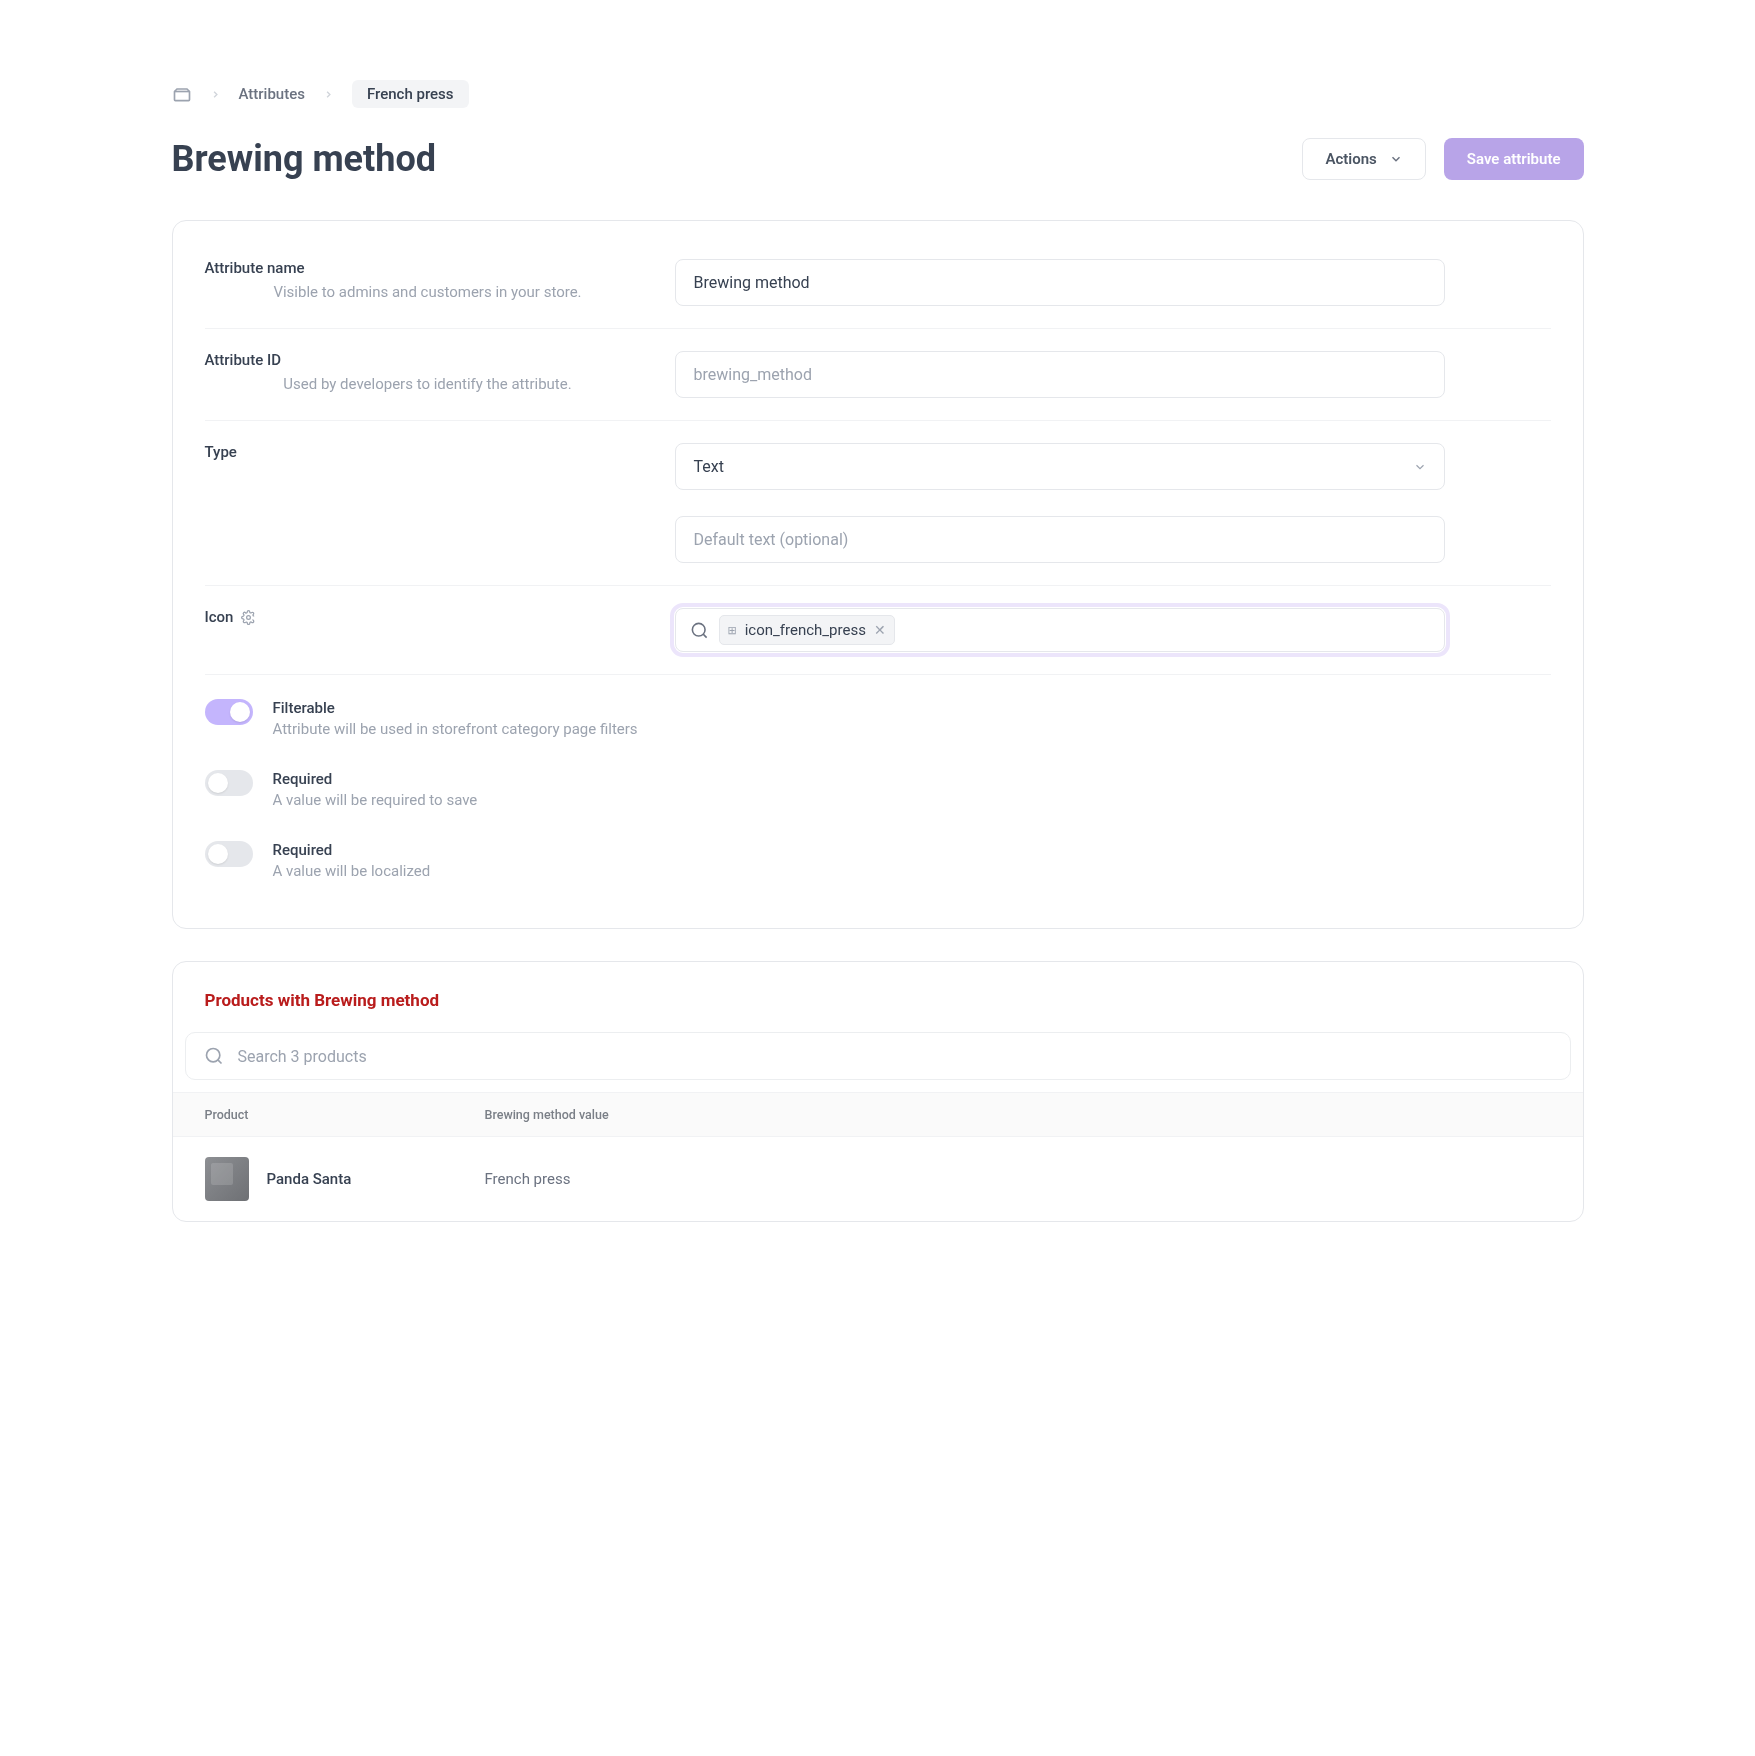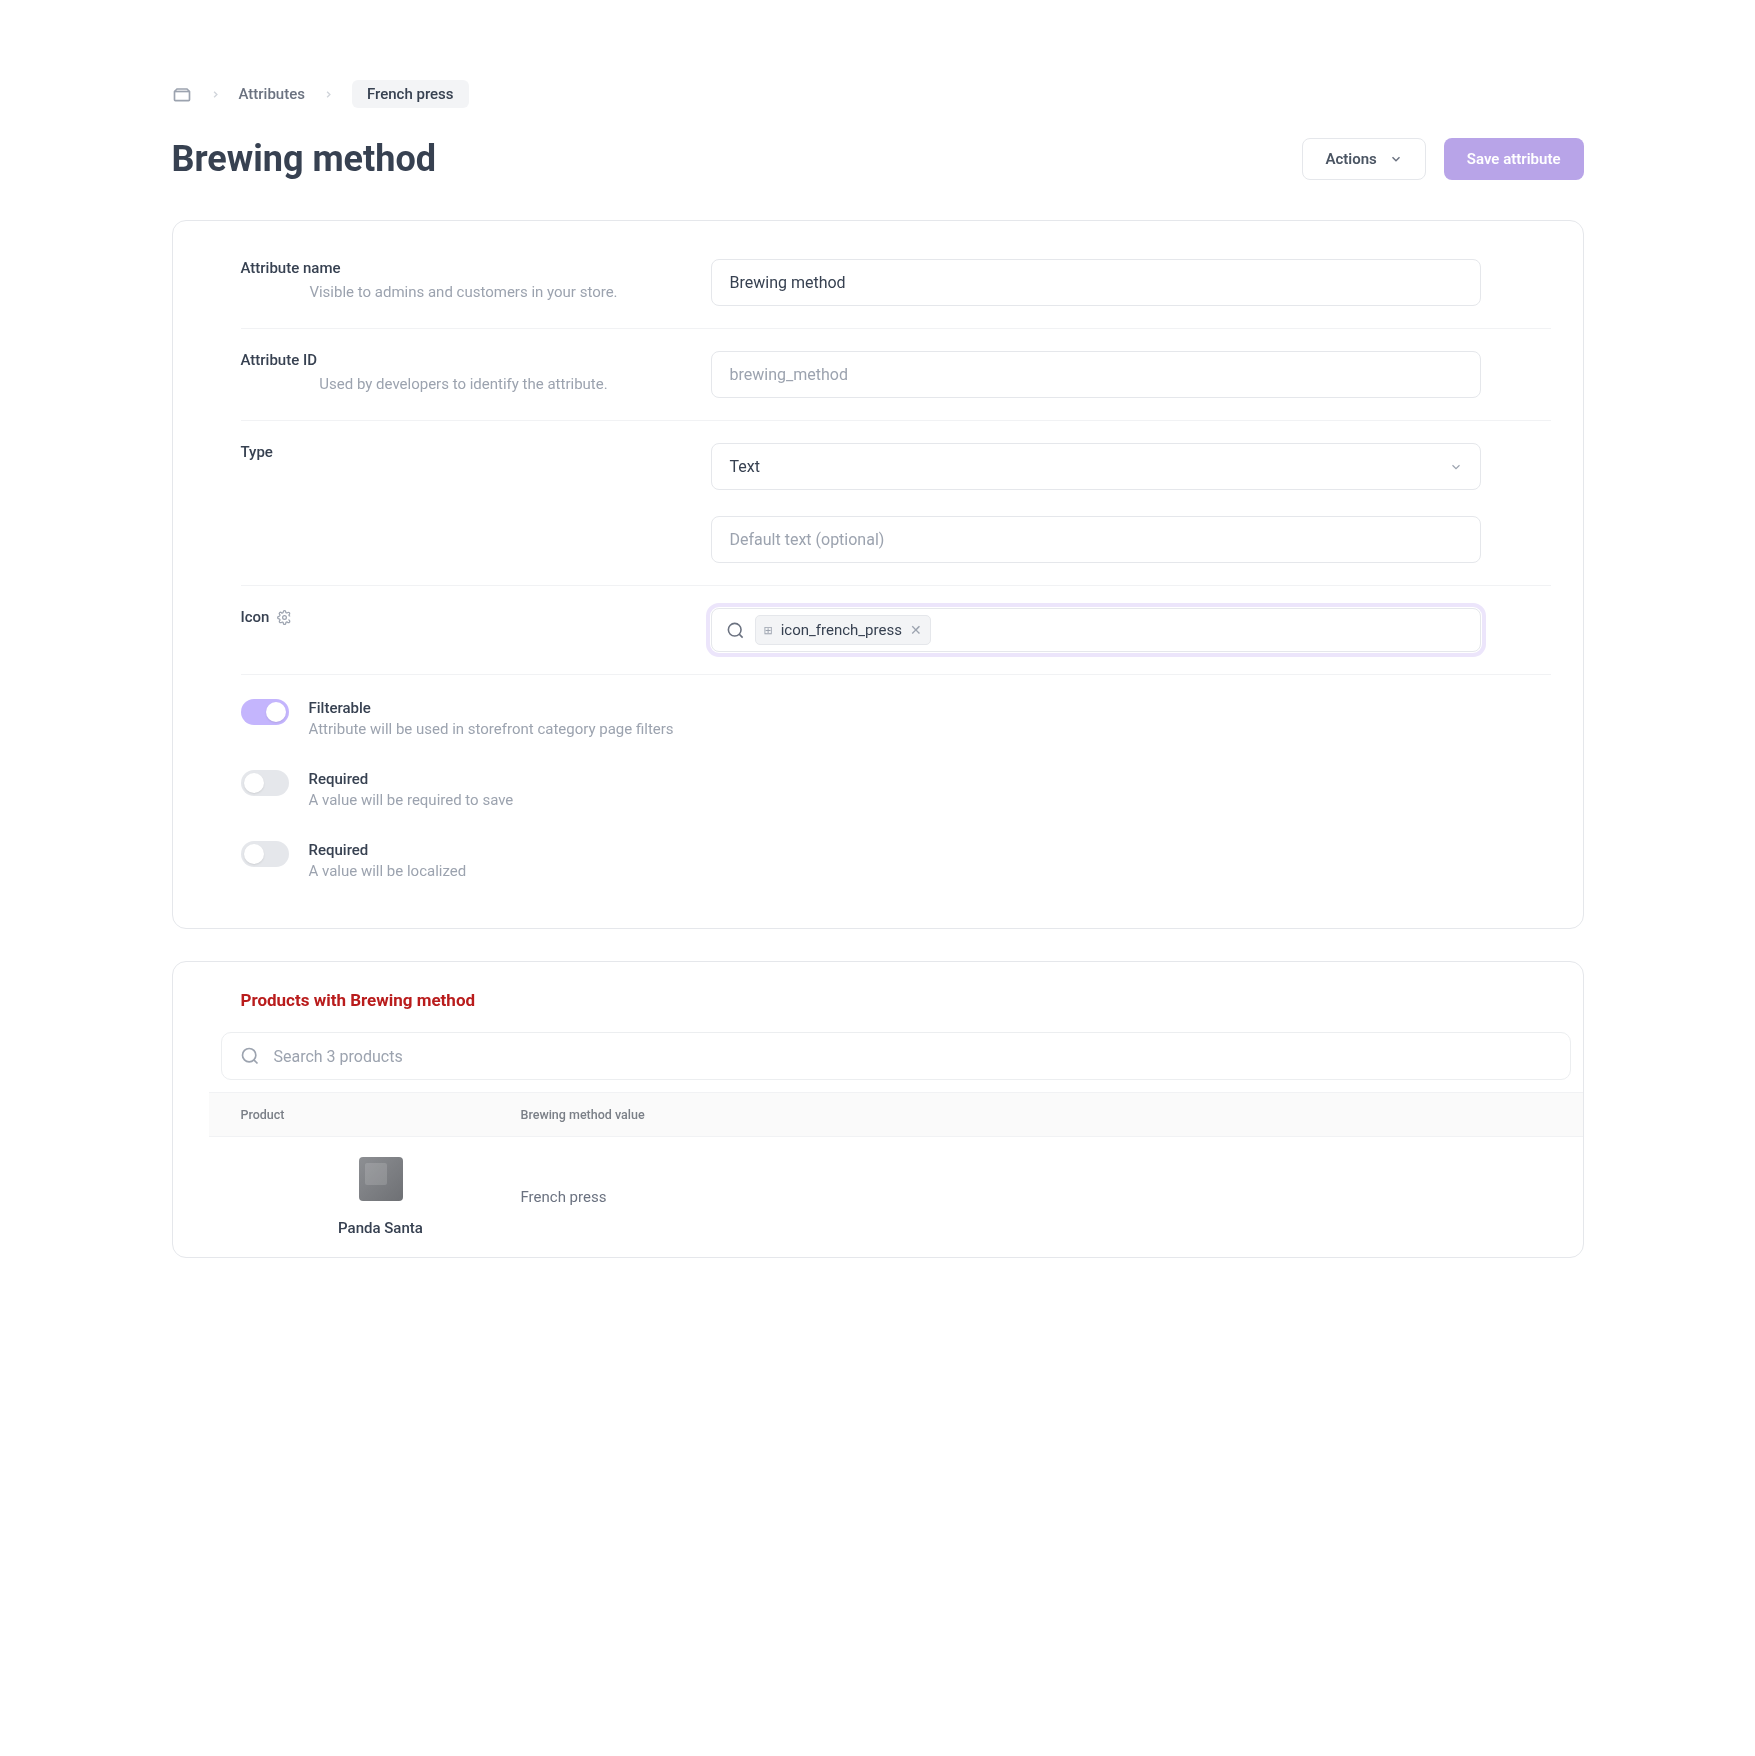--- a/index.html
+++ b/index.html
@@ -13,21 +13,21 @@
 .bc-pill { background:#f3f4f6; border-radius:6px; padding:5px 15px; color:#374151; font-size:15px; font-weight:500; }
 
 .header-row { display:flex; align-items:center; justify-content:space-between; margin-bottom:40px; }
 .page-title { font-size:36px; font-weight:700; color:#374151; }
 .header-actions { display:flex; gap:18px; }
 .btn { border-radius:8px; padding:11px 22px; font-size:15px; font-weight:600; cursor:pointer; display:flex; align-items:center; gap:12px; border:1px solid transparent; }
 .btn-secondary { background:#fff; border-color:#e5e7eb; color:#4b5563; }
 .btn-primary { background:#b8a4e8; color:#fff; }
 .btn svg { width:14px; height:14px; }
 
-.card { border:1px solid #e5e7eb; border-radius:14px; background:#fff; margin-bottom:32px;padding-left:36px; }
+.card { border:1px solid #e5e7eb; border-radius:14px; background:#fff; margin-bottom:32px; }
 .card-pad { padding:28px 32px; }
 
 .field-row { display:flex; align-items:flex-start; padding:22px 0; border-bottom:1px solid #f1f2f4; }
 .field-row:first-child { padding-top:10px; }
 .field-row:last-child { border-bottom:none; }
 .field-label-col { width:470px; flex-shrink:0; padding-right:24px; }
 .field-label { font-size:15px; color:#374151; font-weight:500; display:flex; align-items:center; gap:8px; }
 .field-desc { font-size:15px; color:#9ca3af; margin-top:4px; line-height:1.5;text-align:center; }
 .field-input-col { flex:1; max-width:770px; }
 
@@ -59,21 +59,21 @@
 .search-bar { border:1px solid #eceef0; border-radius:10px; padding:13px 18px; display:flex; align-items:center; gap:14px; }
 .search-bar input { border:none; outline:none; font-size:16px; flex:1; color:#374151; background:transparent; }
 .search-bar input::placeholder { color:#9ca3af; }
 .search-bar svg { color:#9ca3af; }
 
 .tbl-head { display:flex; padding:14px 32px; background:#fafafa; border-top:1px solid #f1f2f4; border-bottom:1px solid #f1f2f4; }
 .tbl-head div { font-size:12.5px; color:#7a7f87; font-weight:500; }
 .col-prod { width:280px; }
 .col-val { flex:1; }
 .tbl-row { display:flex; align-items:center; padding:20px 32px; }
-.prod-cell { display:flex; align-items:center; gap:18px; width:280px;flex-direction:column; }
+.prod-cell { display:flex; align-items:center; gap:18px; width:280px; }
 .prod-thumb { width:44px; height:44px; background:linear-gradient(135deg,#8d8f93,#6e7074); border-radius:4px; position:relative; }
 .prod-thumb::before { content:""; position:absolute; top:6px; left:6px; right:16px; bottom:16px; background:rgba(255,255,255,.15); border-radius:2px; }
 .prod-name { font-size:15px; color:#374151; font-weight:500; }
 .val-cell { font-size:15px; color:#6b7280; }
 
 .gear-ic { color:#9ca3af; }
 svg { display:block; }
 </style>
 </head>
 <body>

